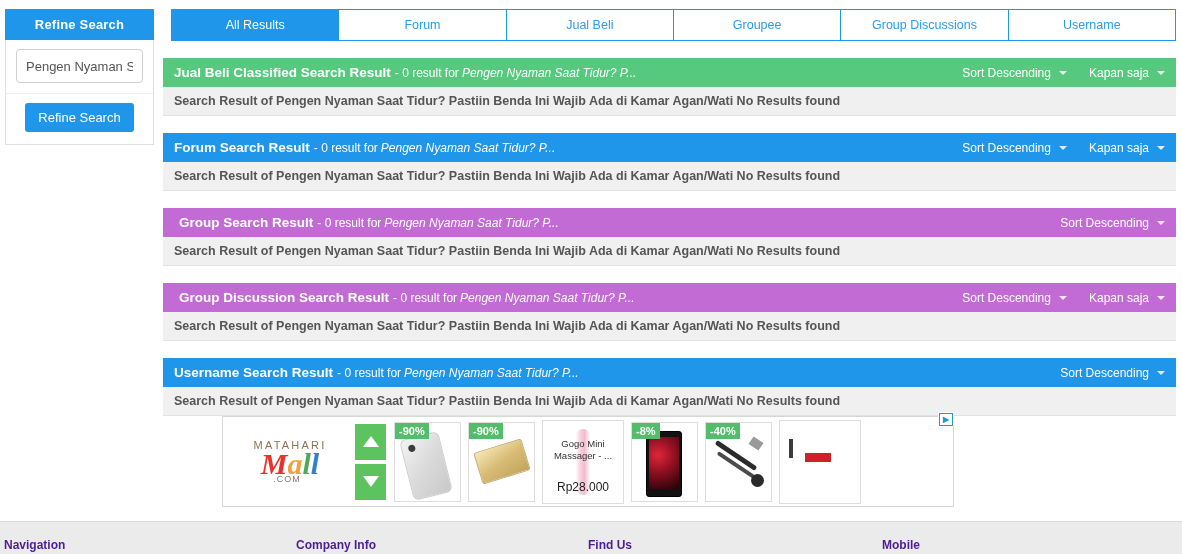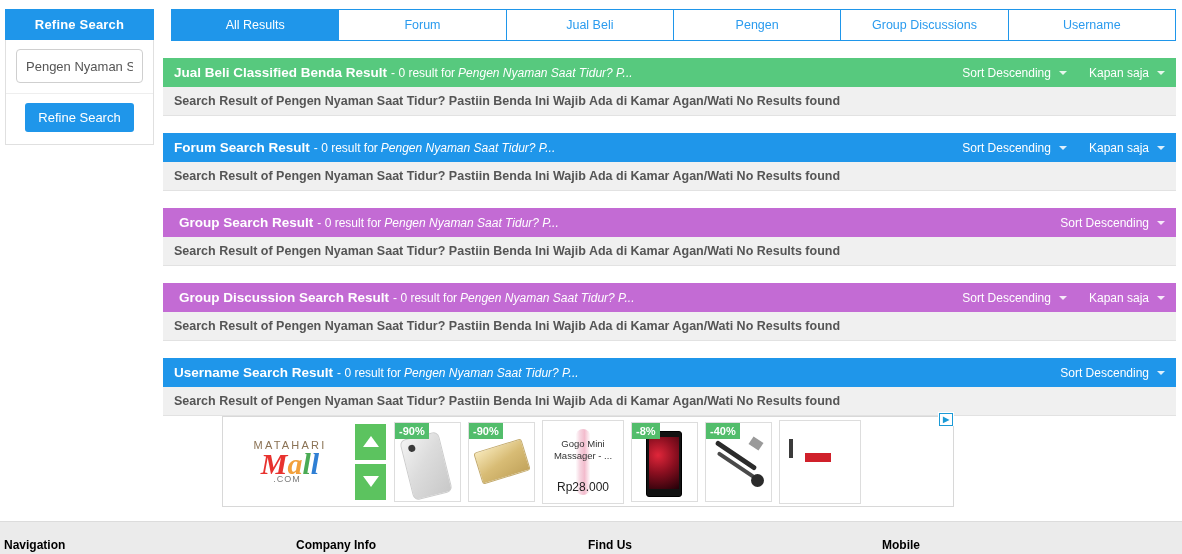--- a/index.html
+++ b/index.html
@@ -372,21 +372,21 @@
     background: #ebebeb;
     border-top: 1px solid #dcdcdc;
   }
   .footer-inner {
     display: flex;
     padding: 16px 0 0 4px;
   }
   .footer-col {
     font-size: 12px;
     font-weight: bold;
-    color: #000000;
+    color: #4c1d95;
   }
   .fc1 { width: 292px; }
   .fc2 { width: 292px; }
   .fc3 { width: 294px; }
   .fc4 { width: 290px; }
 </style>
 </head>
 <body>
 
 <div class="page">
@@ -402,28 +402,28 @@
       </div>
     </div>
   </div>
 
   <div class="content">
 
     <div class="tabs">
       <div class="tab active">All Results</div>
       <div class="tab">Forum</div>
       <div class="tab">Jual Beli</div>
-      <div class="tab">Pengen</div>
+      <div class="tab">Groupee</div>
       <div class="tab">Group Discussions</div>
       <div class="tab">Username</div>
     </div>
 
     <div class="panel">
       <div class="panel-head green">
-        <span class="panel-title">Jual Beli Classified Benda Result</span>
+        <span class="panel-title">Jual Beli Classified Search Result</span>
         <span class="panel-sub">- 0 result for</span>
         <span class="panel-query">Pengen Nyaman Saat Tidur? P...</span>
         <span class="panel-head-spacer"></span>
         <span class="head-ctrl">
           <span>Sort Descending</span>
           <span class="caret"></span>
         </span>
         <span class="head-ctrl">
           <span>Kapan saja</span>
           <span class="caret"></span>

